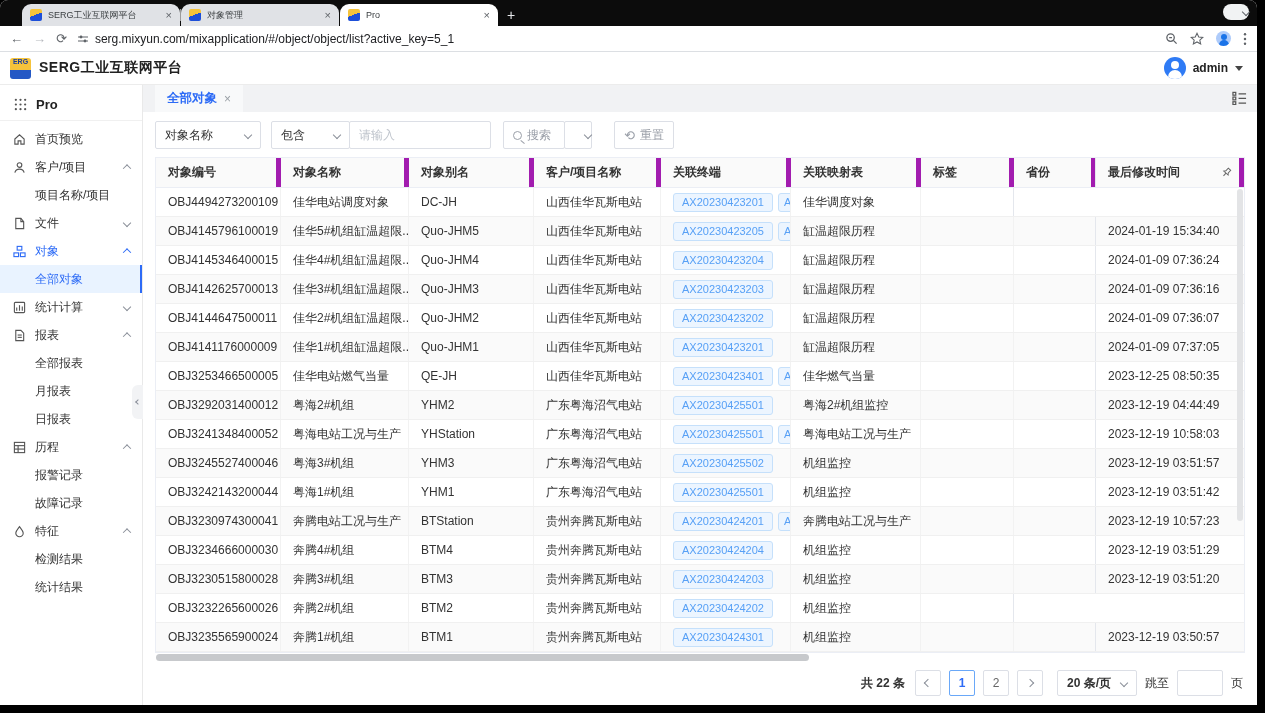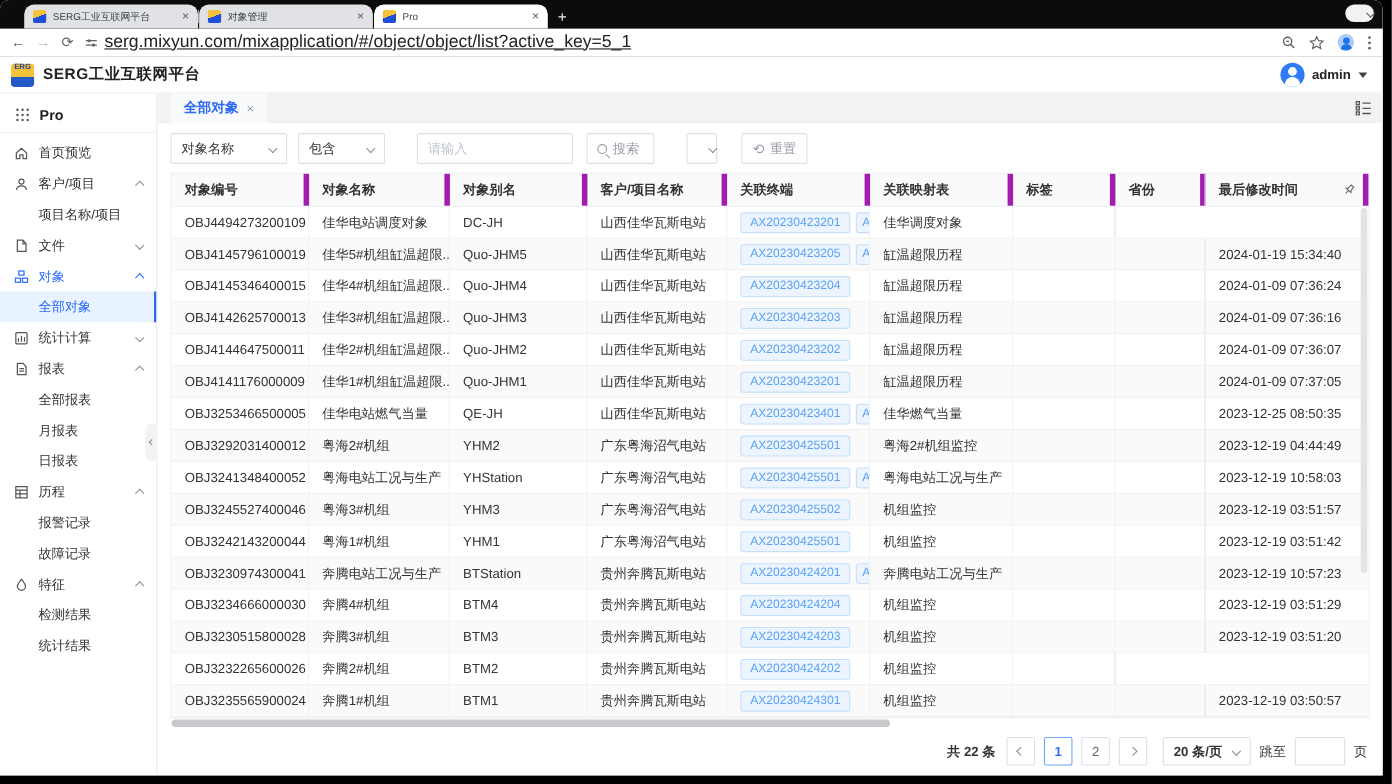--- a/index.html
+++ b/index.html
@@ -15,21 +15,21 @@
   .btab.active { background:#fff; }
   .favicon { width:12px; height:12px; border-radius:2px; background:linear-gradient(160deg,#f5c33b 0 48%,#1d4fd8 48% 100%); flex:none; }
   .btab-title { font-size:9px; color:#3c4043; white-space:nowrap; overflow:hidden; flex:1; }
   .btab-close { font-size:11px; color:#5f6368; flex:none; cursor:default; }
   .newtab { color:#e8eaed; font-size:14px; margin:0 0 3px 8px; }
   .tabsearch { position:absolute; right:8px; top:4px; width:26px; height:16px; background:#f1f3f4; border-radius:8px; display:flex; align-items:center; justify-content:center; }
 
   .urlbar { height:26px; background:#fff; border-bottom:1px solid #dcdfe3; display:flex; align-items:center; padding:0 10px; gap:10px; flex:none; }
   .nav-ic { color:#5f6368; font-size:13px; line-height:1; }
   .nav-ic.dim { color:#b6b9be; }
-  .url-text { font-size:16px; color:#202124; flex:1; display:flex; align-items:center; gap:6px;text-decoration:underline; }
+  .url-text { font-size:12px; color:#202124; flex:1; display:flex; align-items:center; gap:6px; }
   .chrome-right { display:flex; align-items:center; gap:12px; }
   .profile-ic { width:15px; height:15px; border-radius:50%; background:#aecbfa; position:relative; overflow:hidden; }
   .profile-ic::before { content:""; position:absolute; left:4.5px; top:2.5px; width:6px; height:6px; border-radius:50%; background:#1a73e8; }
   .profile-ic::after { content:""; position:absolute; left:2.5px; top:9px; width:10px; height:7px; border-radius:5px 5px 0 0; background:#1a73e8; }
 
   
   .app-header { height:33px; border-bottom:1px solid #ececec; display:flex; align-items:center; padding:0 14px 0 10px; flex:none; background:#fff; }
   .logo { width:21px; height:21px; border-radius:3px; background:linear-gradient(180deg,#f5c33b 0 55%,#2458c5 55% 100%); display:flex; align-items:flex-start; justify-content:center; font-size:7px; font-weight:bold; color:#1a3f9e; margin-right:8px; }
   .brand { font-size:14px; font-weight:bold; color:#222; letter-spacing:.5px; }
   .hdr-user { margin-left:auto; display:flex; align-items:center; gap:7px; }
@@ -60,21 +60,21 @@
   .page-tabbar { height:27px; background:#f1f2f4; display:flex; align-items:flex-end; flex:none; position:relative; }
   .page-tab { margin-left:12px; height:27px; background:#f8f9fa; padding:0 12px; display:flex; align-items:center; gap:7px; font-size:12.5px; font-weight:bold; color:#2d6bf6; }
   .page-tab .x { color:#9aa0a6; font-weight:normal; font-size:12px; }
   .tabbar-tools { position:absolute; right:10px; top:6px; color:#555; }
 
   
   .filter-bar { display:flex; align-items:center; padding:9px 12px 8px; gap:10px; flex:none; }
   .ctrl { height:28px; border:1px solid #dcdfe6; border-radius:2px; display:flex; align-items:center; font-size:12px; color:#333; background:#fff; padding:0 9px; }
   .sel { justify-content:space-between; }
   .sel .chev { margin-left:8px; }
-  .grp { display:flex;gap:30px; }
+  .grp { display:flex; }
   .grp .ctrl+.ctrl { margin-left:-1px; }
   .inp { width:142px; color:#bfc4cc; }
   .btn { color:#9a9fa8; gap:5px; }
   .btn-caret { width:28px; justify-content:center; padding:0; }
   .mag { width:9px; height:9px; border:1.4px solid #9a9fa8; border-radius:50%; position:relative; flex:none; }
   .mag::after { content:""; position:absolute; left:7px; top:8px; width:5px; height:1.4px; background:#9a9fa8; transform:rotate(40deg); transform-origin:0 0; }
   .refresh { font-size:13px; line-height:1; color:#9a9fa8; }
 
   
   .table-wrap { margin:0 12px; border:1px solid #ebeef5; flex:none; position:relative; font-size:12px; }

